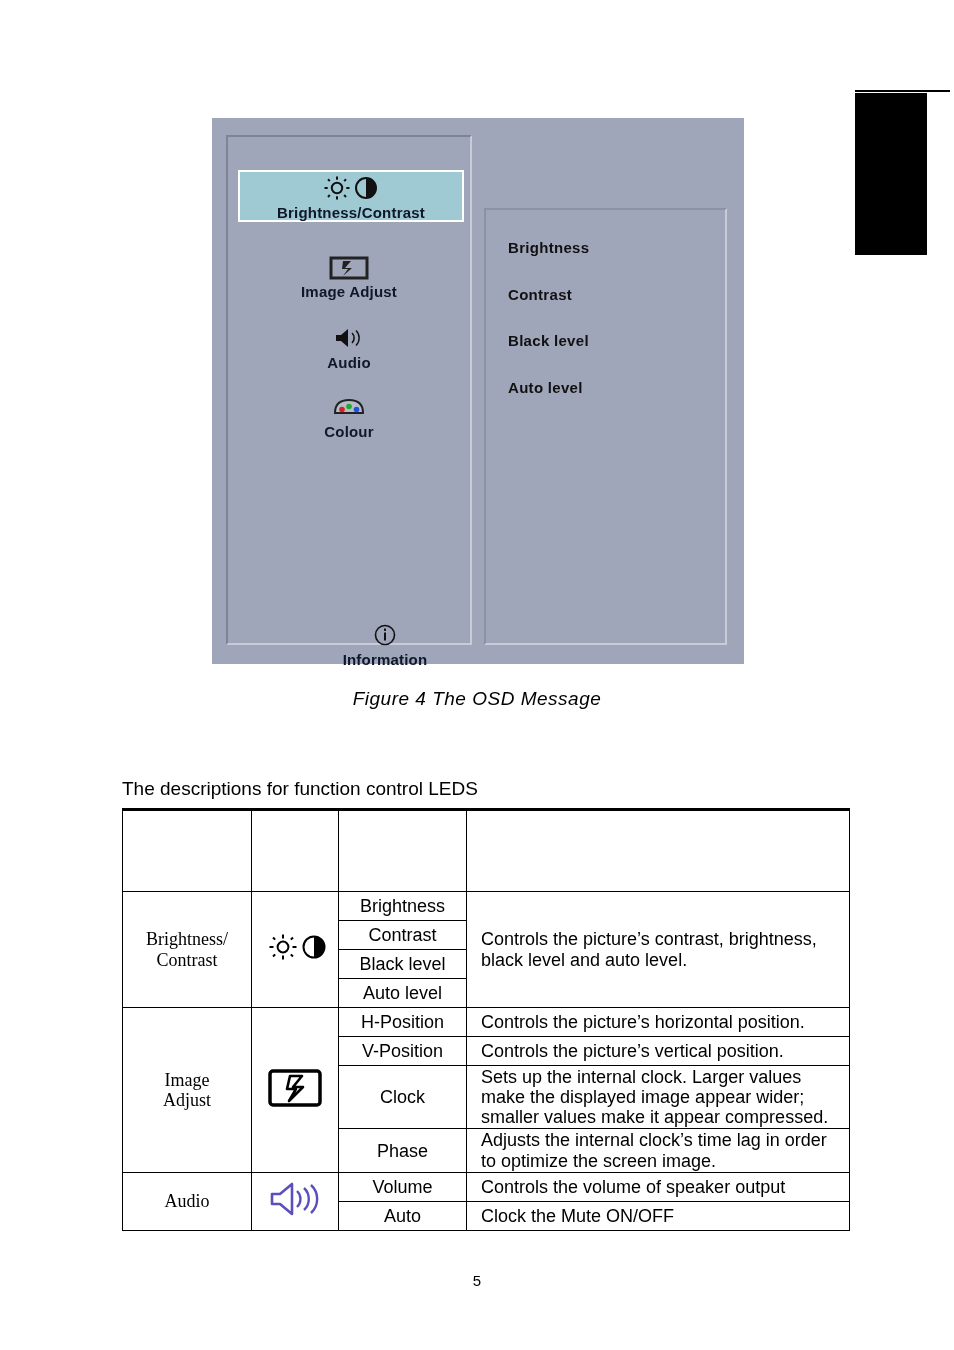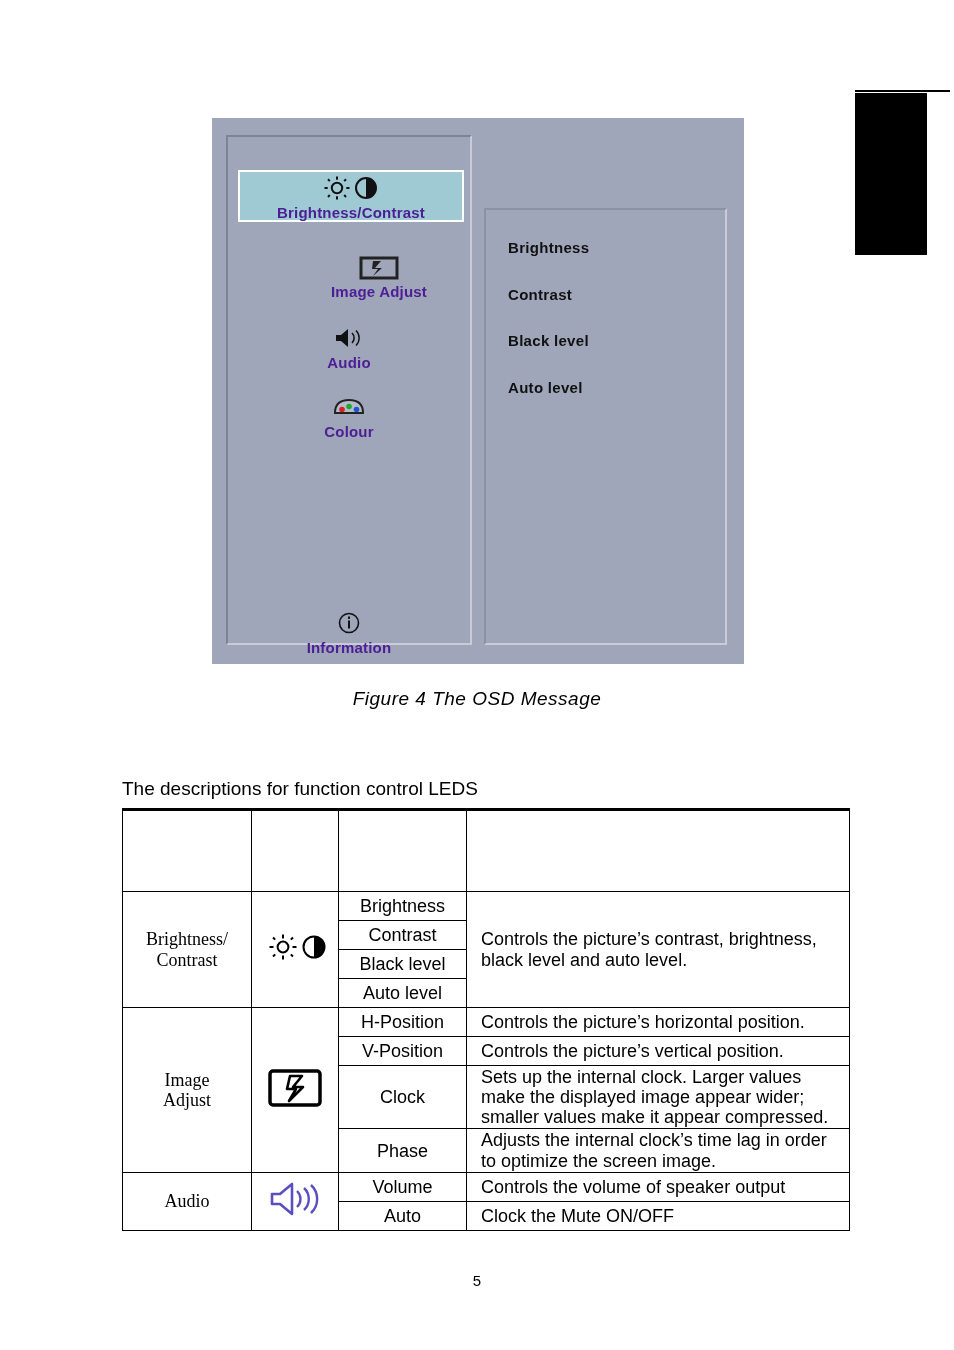--- a/index.html
+++ b/index.html
@@ -67,21 +67,21 @@
     box-sizing: border-box;
   }
 
   .osd-item {
     position: absolute;
     left: 0;
     width: 100%;
     text-align: center;
     font-size: 15px;
     font-weight: bold;
-    color: #4c1d95;
+    color: #0f172a;
     letter-spacing: 0.2px;
   }
   .osd-item .icon-wrap {
     display: block;
     height: 26px;
     line-height: 26px;
     margin-bottom: 2px;
   }
   .osd-item .lbl { display: block; }
 
@@ -189,21 +189,21 @@
               <rect x="7.6" y="19.0" width="2.6" height="2" transform="rotate(-45 8.9 20)"></rect>
             </g>
             <circle cx="46" cy="12" r="10" fill="none" stroke="#111" stroke-width="2"></circle>
             <path d="M46 2 A10 10 0 0 1 46 22 Z" fill="#111"></path>
           </svg>
         </span>
         <span class="lbl">Brightness/Contrast</span>
       </div>
     </div>
 
-    <div class="osd-item" style="top:118px;padding-left:30px;">
+    <div class="osd-item" style="top:118px;">
       <span class="icon-wrap">
         <svg width="40" height="26" viewBox="0 0 40 26">
           <rect x="2" y="3" width="36" height="20" fill="none" stroke="#222" stroke-width="3"></rect>
           <path d="M14 6 L22 6 L16 13 L23 13 L14 21 L19 14 L13 14 Z" fill="#222"></path>
         </svg>
       </span>
       <span class="lbl">Image Adjust</span>
     </div>
 
     <div class="osd-item" style="top:189px;">
@@ -224,21 +224,21 @@
           <circle cx="13" cy="14.5" r="2.8" fill="#d62222"></circle>
           <circle cx="20" cy="11.5" r="2.8" fill="#1fa82f"></circle>
           <circle cx="27.5" cy="14.5" r="2.8" fill="#1f54d6"></circle>
         </svg>
       </span>
       <span class="lbl">Colour</span>
     </div>
 
 
 
-    <div class="osd-item" style="top:474px;">
+    <div class="osd-item" style="top:486px;margin-left:36px;">
       <span class="icon-wrap">
         <svg width="26" height="24" viewBox="0 0 26 24">
           <circle cx="13" cy="12" r="9.5" fill="none" stroke="#111" stroke-width="1.6"></circle>
           <rect x="12" y="9.5" width="2" height="8" fill="#111"></rect>
           <rect x="12" y="5.5" width="2" height="2.4" fill="#111"></rect>
         </svg>
       </span>
       <span class="lbl">Information</span>
     </div>
   </div>

